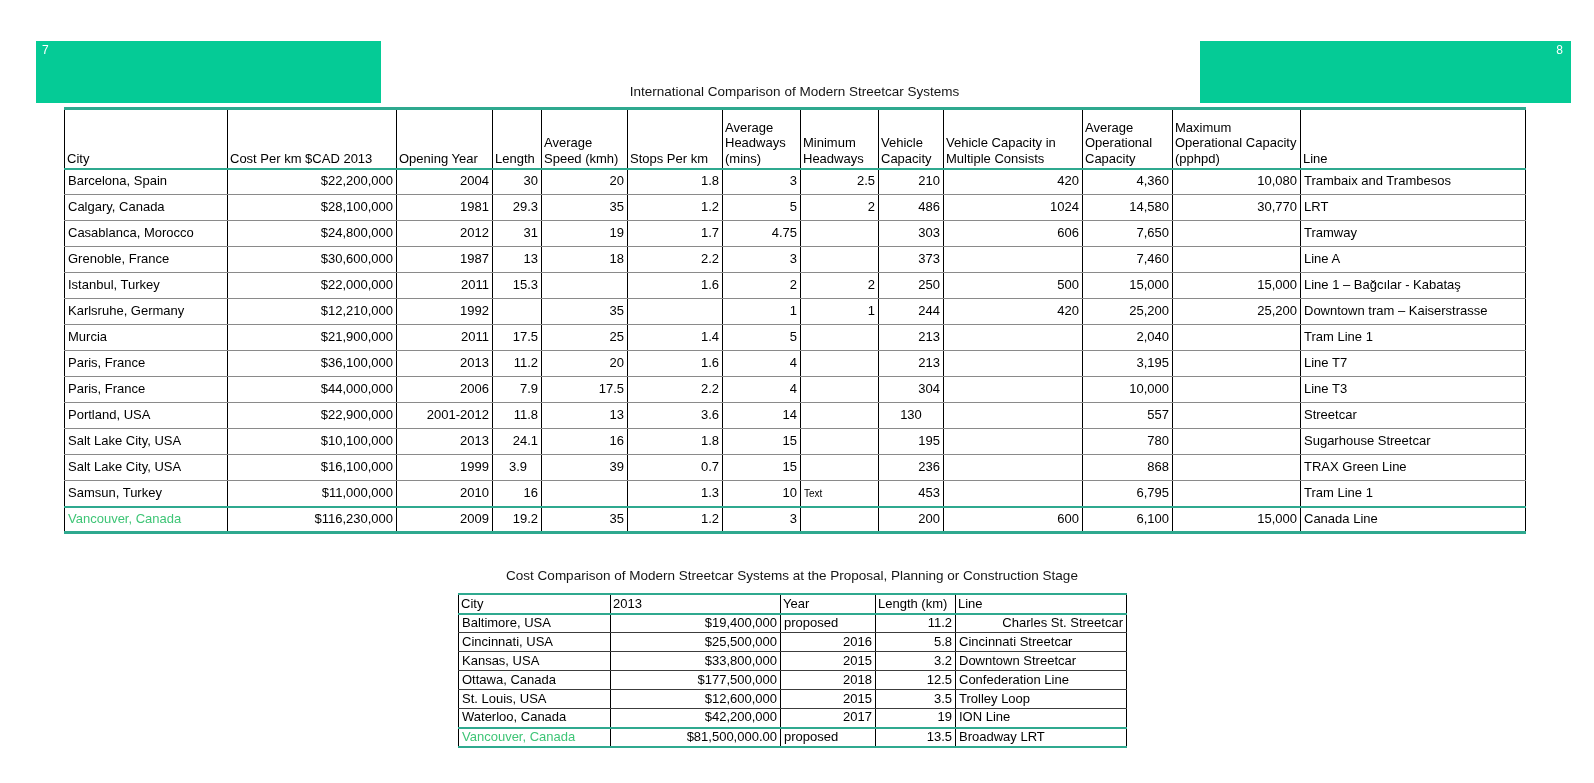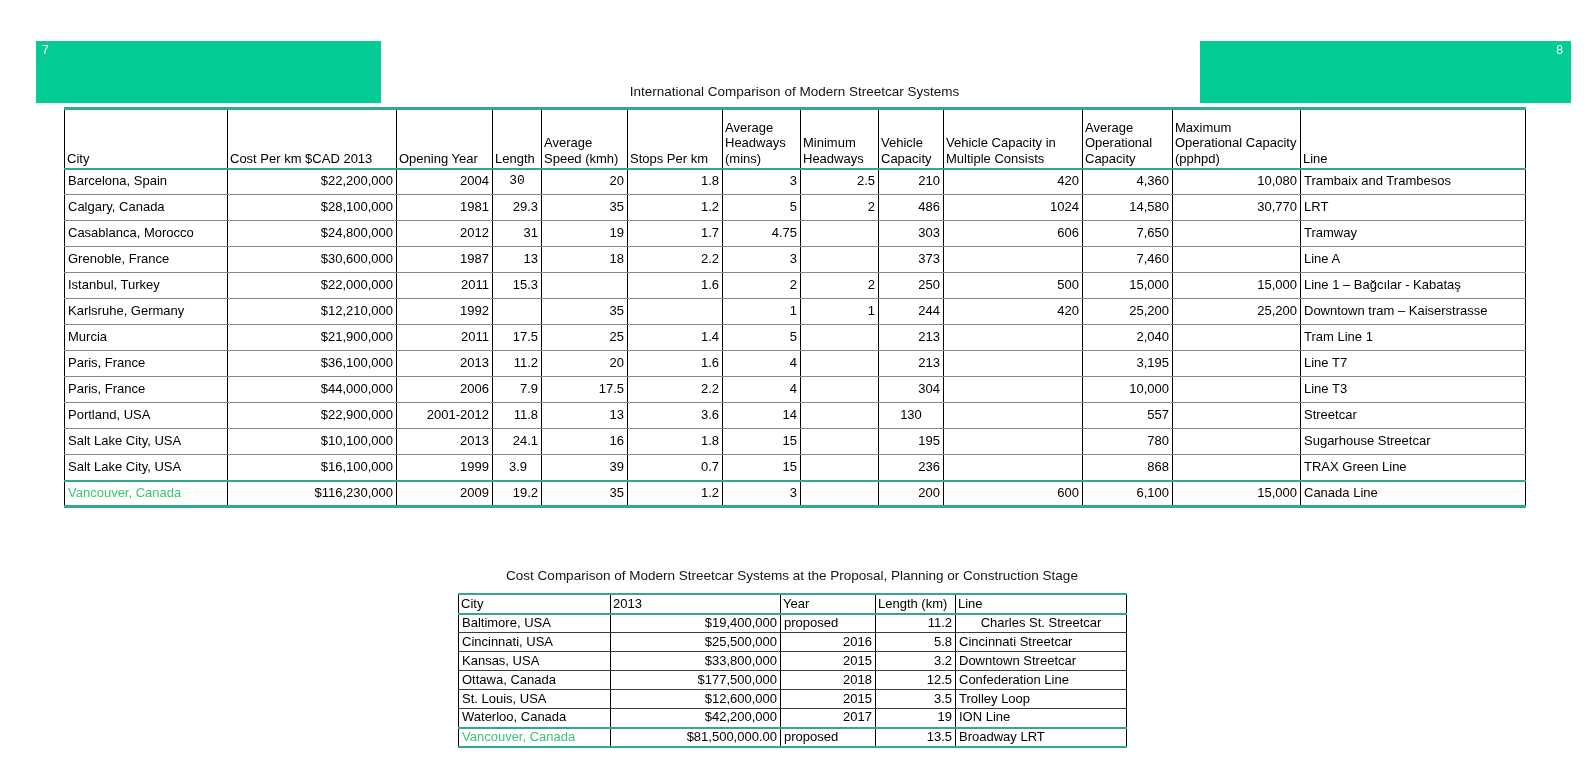--- a/index.html
+++ b/index.html
@@ -98,21 +98,21 @@
         <th>Average Operational Capacity</th>
         <th>Maximum Operational Capacity (pphpd)</th>
         <th>Line</th>
       </tr>
     </thead>
   <tbody>
       <tr>
         <td style="text-align: left;">Barcelona, Spain</td>
         <td style="text-align: right;">$22,200,000</td>
         <td style="text-align: right;">2004</td>
-        <td style="text-align: center; font-family: Liberation Mono, monospace;">30</td>
+        <td style="text-align: right;">30</td>
         <td style="text-align: right;">20</td>
         <td style="text-align: right;">1.8</td>
         <td style="text-align: right;">3</td>
         <td style="text-align: right;">2.5</td>
         <td style="text-align: right;">210</td>
         <td style="text-align: right;">420</td>
         <td style="text-align: right;">4,360</td>
         <td style="text-align: right;">10,080</td>
         <td style="text-align: left;">Trambaix and Trambesos</td>
       </tr>
@@ -274,20 +274,35 @@
         <td style="text-align: right;">39</td>
         <td style="text-align: right;">0.7</td>
         <td style="text-align: right;">15</td>
         <td style="text-align: left;"></td>
         <td style="text-align: right;">236</td>
         <td style="text-align: right;"></td>
         <td style="text-align: right;">868</td>
         <td style="text-align: right;"></td>
         <td style="text-align: left;">TRAX Green Line</td>
       </tr>
+      <tr>
+        <td style="text-align: left;">Samsun, Turkey</td>
+        <td style="text-align: right;">$11,000,000</td>
+        <td style="text-align: right;">2010</td>
+        <td style="text-align: right;">16</td>
+        <td style="text-align: right;"></td>
+        <td style="text-align: right;">1.3</td>
+        <td style="text-align: right;">10</td>
+        <td class="note-cell" style="text-align: left;">Text</td>
+        <td style="text-align: right;">453</td>
+        <td style="text-align: right;"></td>
+        <td style="text-align: right;">6,795</td>
+        <td style="text-align: right;"></td>
+        <td style="text-align: left;">Tram Line 1</td>
+      </tr>
       <tr class="highlight">
         <td style="text-align: left;">Vancouver, Canada</td>
         <td style="text-align: right;">$116,230,000</td>
         <td style="text-align: right;">2009</td>
         <td style="text-align: right;">19.2</td>
         <td style="text-align: right;">35</td>
         <td style="text-align: right;">1.2</td>
         <td style="text-align: right;">3</td>
         <td style="text-align: left;"></td>
         <td style="text-align: right;">200</td>
@@ -317,21 +332,21 @@
         <th>Length (km)</th>
         <th>Line</th>
       </tr>
     </thead>
   <tbody>
       <tr>
         <td style="text-align: left;">Baltimore, USA</td>
         <td style="text-align: right;">$19,400,000</td>
         <td style="text-align: left;">proposed</td>
         <td style="text-align: right;">11.2</td>
-        <td style="text-align: center;">Charles St. Streetcar</td>
+        <td style="text-align: right;">Charles St. Streetcar</td>
       </tr>
       <tr>
         <td style="text-align: left;">Cincinnati, USA</td>
         <td style="text-align: right;">$25,500,000</td>
         <td style="text-align: right;">2016</td>
         <td style="text-align: right;">5.8</td>
         <td style="text-align: left;">Cincinnati Streetcar</td>
       </tr>
       <tr>
         <td style="text-align: left;">Kansas, USA</td>

